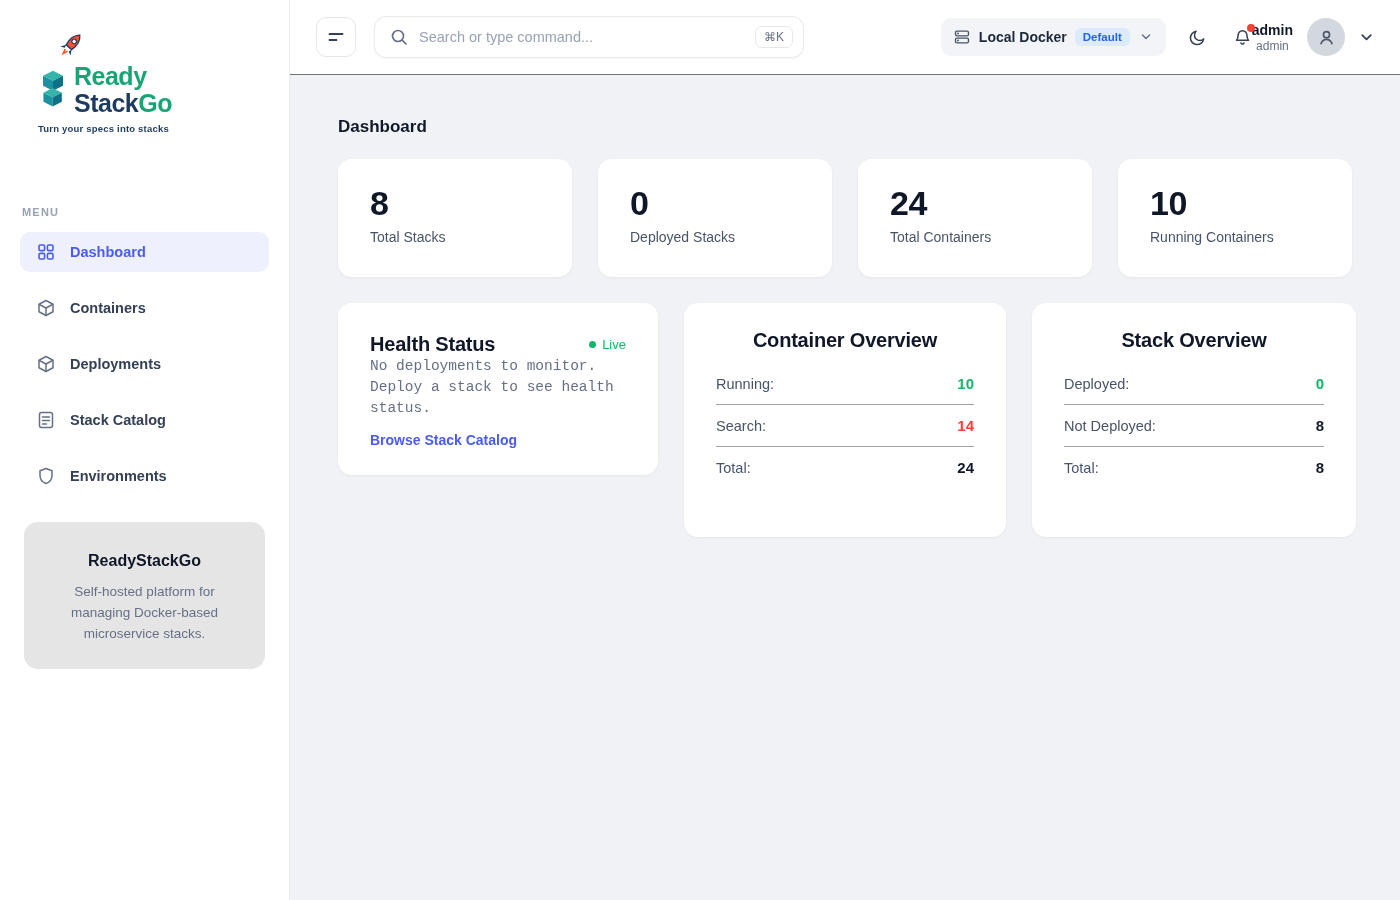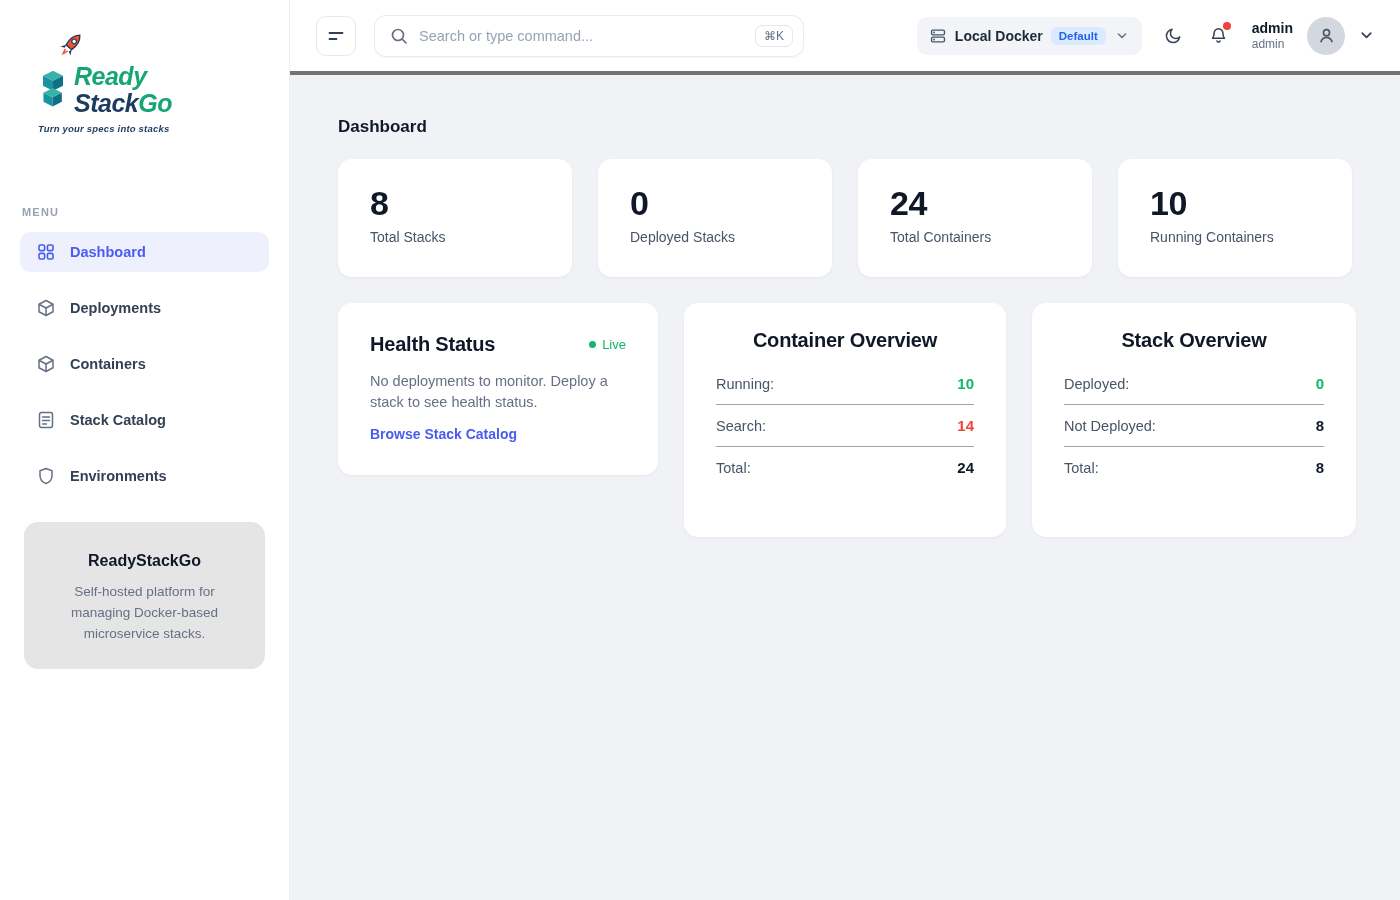--- a/index.html
+++ b/index.html
@@ -11,21 +11,21 @@
     overflow: hidden;
   }
   .app { display: flex; width: 100%; height: 100%; }
 
   
   .sidebar {
     width: 290px; flex-shrink: 0;
     background: #fff; border-right: 1px solid #ecedf2;
     display: flex; flex-direction: column;
   }
-  .logo { position: relative; margin: 64px 0 0 38px; width: 170px; cursor: pointer; font-style: italic; }
+  .logo { position: relative; margin: 64px 0 0 38px; width: 170px; cursor: pointer; }
   .rocket-icon { position: absolute; top: -36px; left: 14px; width: 36px; height: 36px; }
   .logo-row { display: flex; align-items: flex-start; gap: 6px; }
   .cubes-icon { width: 30px; height: 44px; margin-top: 3px; flex-shrink: 0; }
   .logo-l1 { font-size: 25px; font-weight: 800; color: var(--logo-green,#17a673); line-height: 1.02; letter-spacing: -0.5px; }
   .logo-l2 { font-size: 25px; font-weight: 800; color: var(--navy,#1d3a5f); line-height: 1.05; letter-spacing: -0.5px; }
   .logo-l2 .go { color: var(--logo-green,#17a673); }
   .tagline { margin-top: 7px; font-size: 9.5px; font-weight: 700; color: var(--navy,#1d3a5f); letter-spacing: 0.2px; }
 
   .menu-label { margin: 72px 0 14px 22px; font-size: 11px; font-weight: 700; letter-spacing: 1.2px; color: #98a2b3; }
   .nav { padding: 0 20px; display: flex; flex-direction: column; gap: 16px; }
@@ -47,21 +47,21 @@
   .promo-btn {
     margin-top: 20px; width: 100%; height: 40px;
     background: var(--accent,#4a5cf0); color: #fff; font-size: 13.5px; font-weight: 700;
     border: none; border-radius: 10px; cursor: pointer; font-family: inherit;
   }
 
   
   .content { flex: 1; display: flex; flex-direction: column; min-width: 0; }
 
   .header {
-    height: 75px; flex-shrink: 0; background: #fff; border-bottom: 4px solid #737373;
+    height: 75px; flex-shrink: 0; background: #fff; border-bottom: 1px solid #737373;
     display: flex; align-items: center; padding: 0 24px 0 26px;
   }
   .icon-btn {
     width: 40px; height: 40px; border: 1px solid #e4e7ec; border-radius: 10px;
     background: #fff; display: flex; align-items: center; justify-content: center;
     color: #344054; cursor: pointer;
   }
   .icon-btn svg { width: 20px; height: 20px; }
   .search {
     margin-left: 18px; width: 430px; height: 42px;
@@ -81,21 +81,21 @@
   }
   .env-pill .env-glyph { width: 18px; height: 18px; color: #475467; }
   .env-label { font-size: 14px; font-weight: 600; color: #1d2939; }
   .env-badge { background: var(--badge-bg,#dbeafe); color: var(--badge-text,#2563eb); font-size: 11.5px; font-weight: 700; padding: 3px 8px; border-radius: 6px; }
   .chev { width: 16px; height: 16px; color: #667085; }
   .ghost-btn { background: none; border: none; cursor: pointer; color: #344054; display: flex; align-items: center; justify-content: center; padding: 0; }
   .ghost-btn svg { width: 19px; height: 19px; }
   .moon-btn { margin-left: 22px; }
   .bell-btn { margin-left: 26px; position: relative; }
   .bell-dot { position: absolute; top: -4px; right: -3px; width: 8px; height: 8px; border-radius: 50%; background: var(--red,#f04438); }
-  .user-meta { margin-left: 24px; text-align: left; }
+  .user-meta { text-align: center; }
   .user-name { font-size: 14px; font-weight: 700; color: #101828; }
   .user-role { font-size: 12px; color: #667085; margin-top: 1px; }
   .avatar {
     margin-left: 14px; width: 38px; height: 38px; border-radius: 50%;
     background: #d3d8df; display: flex; align-items: center; justify-content: center;
     color: #4b5565; cursor: pointer; border: none;
   }
   .avatar svg { width: 19px; height: 19px; }
   .caret-btn { margin-left: 12px; }
 
@@ -112,21 +112,21 @@
   .stat-label { margin-top: 7px; font-size: 14px; color: #475467; }
 
   .row2 { display: grid; grid-template-columns: 320px 322px 324px; gap: 26px; align-items: start; }
   .card { background: #fff; border-radius: 14px; box-shadow: 0 1px 3px rgba(16,24,40,.05); }
   .card-title { font-size: 20px; font-weight: 700; color: #101828; letter-spacing: -0.2px; text-align: center; }
 
   .health-card { padding: 30px 32px; height: 172px; }
   .health-head { display: flex; align-items: center; justify-content: space-between; }
   .live { display: flex; align-items: center; gap: 6px; font-size: 13px; color: var(--green,#12b76a); }
   .live-dot { width: 7px; height: 7px; border-radius: 50%; background: var(--green,#12b76a); }
-  .health-msg { margin-top: 15px; font-size: 14.5px; line-height: 1.45; color: #667085; max-width: 245px; }
+  .health-msg { font-size: 14.5px; line-height: 1.45; color: #667085; max-width: 245px; font-family: Liberation Mono, monospace; }
   .health-link { display: inline-block; margin-top: 13px; font-size: 14px; font-weight: 700; color: var(--accent,#4a5cf0); text-decoration: none; cursor: pointer; }
 
   .ov-card { padding: 26px 32px 20px; height: 234px; }
   .ov-rows { margin-top: 11px; }
   .ov-row { display: flex; align-items: center; justify-content: space-between; padding: 12px 0; border-bottom: 1px solid #a3a3a3; }
   .ov-row:last-child { border-bottom: none; align-items: center; }
   .ov-label { font-size: 14.5px; color: #475467; }
   .ov-val { font-size: 15px; font-weight: 700; }
   .v-green { color: var(--green,#12b76a); }
   .v-red { color: var(--red,#f04438); }
@@ -181,29 +181,29 @@
             <rect x="11.4" y="11.4" width="5.6" height="5.6" rx="1.4"></rect>
         </svg>
         <span>Dashboard</span>
       </a>
       <a class="nav-item">
         <svg viewBox="0 0 20 20" fill="none" stroke="currentColor" stroke-width="1.5" stroke-linejoin="round">
           <path d="M10 2.5 L17 6.25 V13.75 L10 17.5 L3 13.75 V6.25 Z"></path>
             <path d="M3 6.25 L10 10 L17 6.25"></path>
             <path d="M10 10 V17.5"></path>
         </svg>
-        <span>Deployments</span>
+        <span>Containers</span>
       </a>
       <a class="nav-item">
         <svg viewBox="0 0 20 20" fill="none" stroke="currentColor" stroke-width="1.5" stroke-linejoin="round">
           <path d="M10 2.5 L17 6.25 V13.75 L10 17.5 L3 13.75 V6.25 Z"></path>
             <path d="M3 6.25 L10 10 L17 6.25"></path>
             <path d="M10 10 V17.5"></path>
         </svg>
-        <span>Containers</span>
+        <span>Deployments</span>
       </a>
       <a class="nav-item">
         <svg viewBox="0 0 20 20" fill="none" stroke="currentColor" stroke-width="1.5" stroke-linecap="round">
           <rect x="3.5" y="2.5" width="13" height="15" rx="2"></rect>
             <path d="M6.5 7 H13.5 M6.5 10.5 H13.5 M6.5 14 H10.5"></path>
         </svg>
         <span>Stack Catalog</span>
       </a>
       <a class="nav-item">
         <svg viewBox="0 0 20 20" fill="none" stroke="currentColor" stroke-width="1.5" stroke-linejoin="round">

